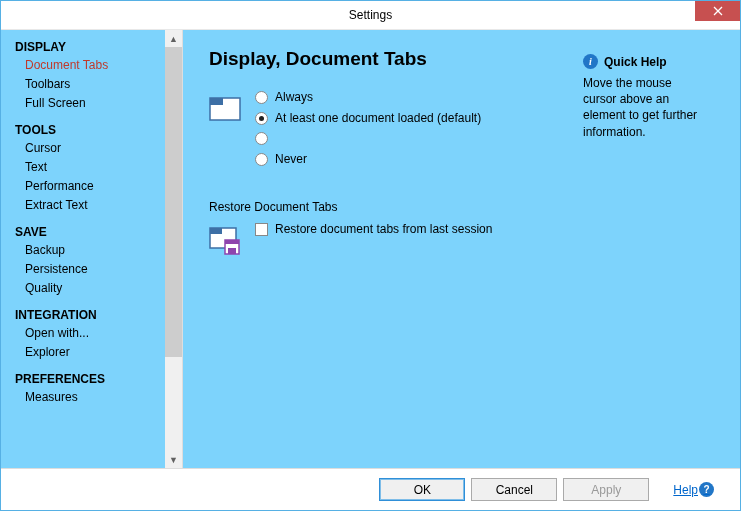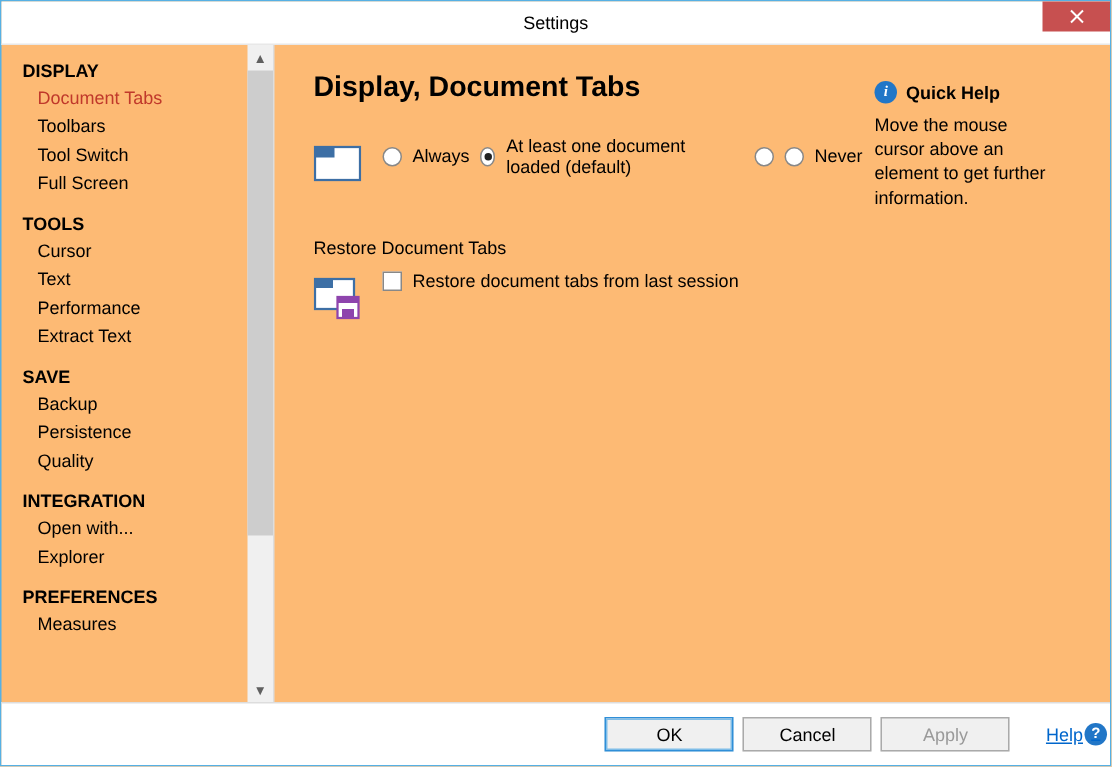--- a/index.html
+++ b/index.html
@@ -10,21 +10,21 @@
     background: #fff;
     color: #000;
     width: 741px;
     height: 511px;
     overflow: hidden;
   }
   .window {
     width: 741px;
     height: 511px;
     border: 1px solid #56b0e4;
-    background: #fdba74;
+    background: #7dd3fc;
     display: flex;
     flex-direction: column;
   }
   .titlebar {
     height: 29px;
     background: #fff;
     display: flex;
     align-items: center;
     justify-content: center;
     position: relative;
@@ -138,21 +138,21 @@
     margin-bottom: 34px;
   }
   .group-icon {
     width: 32px;
     height: 32px;
     flex-shrink: 0;
     margin-top: 4px;
   }
   .options {
     display: flex;
-    flex-direction: row;
+    flex-direction: column;
     gap: 7px;
     padding-top: 2px;
   }
   .radio-row, .check-row {
     display: flex;
     align-items: center;
     gap: 7px;
     cursor: pointer;
     font-size: 12px;
   }
@@ -209,21 +209,21 @@
     line-height: 1.35;
     color: #000;
   }
   .footer {
     height: 42px;
     border-top: 1px solid #ddd;
     display: flex;
     align-items: center;
     justify-content: flex-end;
     gap: 6px;
-    padding: 0 2px;
+    padding: 0 26px;
     background: #fff;
   }
   .btn {
     min-width: 86px;
     height: 23px;
     border: 1px solid #aaa;
     background: #f0f0f0;
     font-size: 12px;
     display: inline-flex;
     align-items: center;
@@ -277,21 +277,20 @@
   </div>
 
   <div class="body">
 
     <div class="sidebar">
       <div class="sidebar-content">
 
         <div class="cat first">DISPLAY</div>
         <div class="item selected">Document Tabs</div>
         <div class="item">Toolbars</div>
-        <div class="item">Tool Switch</div>
         <div class="item">Full Screen</div>
 
         <div class="cat">TOOLS</div>
         <div class="item">Cursor</div>
         <div class="item">Text</div>
         <div class="item">Performance</div>
         <div class="item">Extract Text</div>
 
         <div class="cat">SAVE</div>
         <div class="item">Backup</div>

